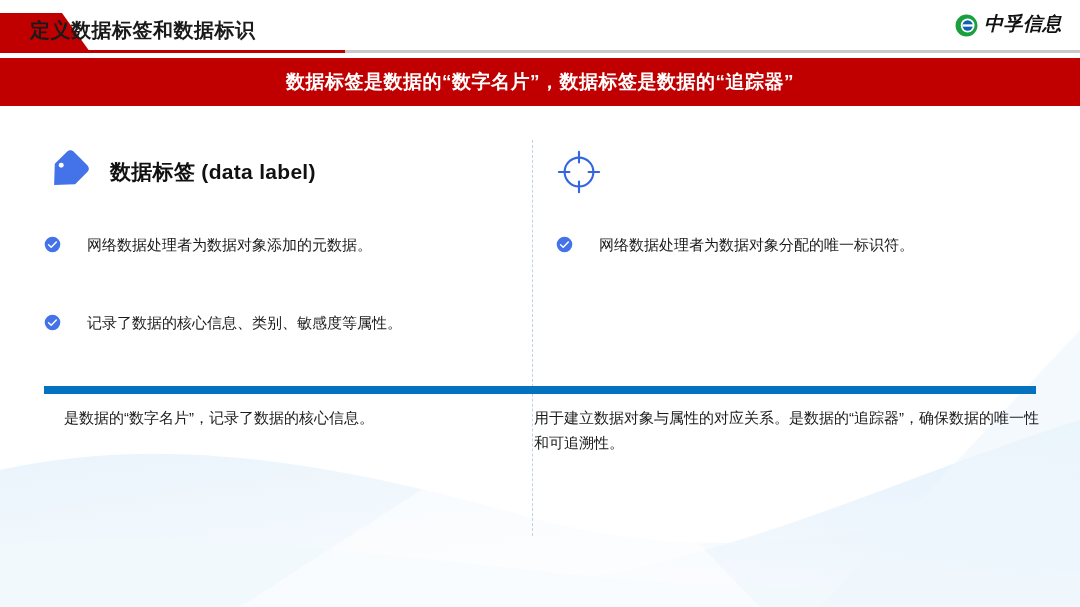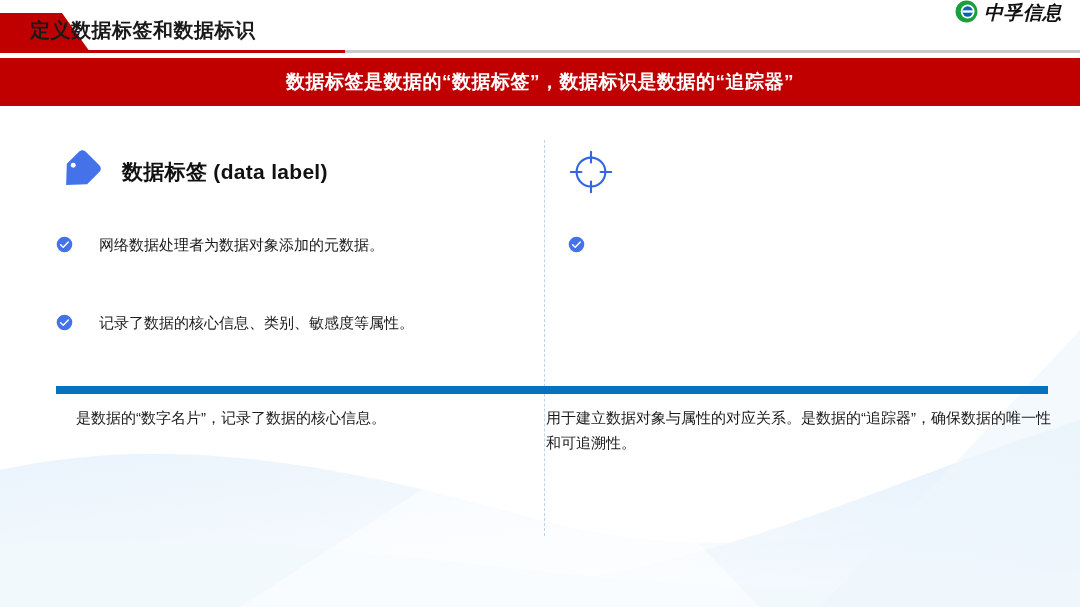--- a/index.html
+++ b/index.html
@@ -63,23 +63,23 @@
   .header-rule-red {
     position: absolute;
     left: 0; top: 50px;
     width: 345px; height: 3px;
     background: #C00000;
   }
 
   
   .logo {
     position: absolute;
-    right: 18px; top: 0;
+    right: 18px; top: 11px;
     display: flex;
-    align-items: flex-start;
+    align-items: flex-end;
     gap: 6px;
     z-index: 5;
   }
   .logo-mark {
     width: 23px; height: 23px;
     flex: 0 0 auto;
   }
   .logo-text {
     font-size: 19px;
     font-weight: bold;
@@ -104,21 +104,21 @@
     color: #ffffff;
     font-size: 19px;
     font-weight: bold;
     letter-spacing: 0.5px;
     white-space: nowrap;
   }
 
   
   .body-area {
     position: absolute;
-    left: 12px; top: 106px;
+    left: 0; top: 106px;
     width: 908px; height: 501px;
     z-index: 2;
   }
 
   .divider-vert {
     position: absolute;
     left: 532px; top: 34px;
     width: 0;
     height: 396px;
     border-left: 1px dashed #BFD2E8;
@@ -228,21 +228,21 @@
       <path d="M20 6 A14 14 0 1 0 20 34 A14 14 0 0 1 20 6 Z" fill="#19A03C"></path>
       <circle cx="22" cy="20" r="12" fill="#ffffff"></circle>
       <circle cx="22" cy="20" r="9" fill="#0B63B0"></circle>
       <rect x="13" y="18" width="20" height="4" fill="#ffffff"></rect>
       <path d="M20 5 A15 15 0 0 0 20 35 A13 13 0 0 1 20 5 Z" fill="#19A03C"></path>
     </svg>
     <div class="logo-text">中孚信息</div>
   </div>
 
   <div class="banner">
-    <div class="banner-text">数据标签是数据的“数据标签”，数据标识是数据的“追踪器”</div>
+    <div class="banner-text">数据标签是数据的“数字名片”，数据标签是数据的“追踪器”</div>
   </div>
 
   <div class="body-area">
 
     <div class="divider-vert"></div>
 
     <div class="col col-left">
       <div class="col-head">
         <svg class="col-icon" viewBox="0 0 48 48">
           <path d="M4 14 C4 11 6 9 9 9 L27 9 L43 24 L27 39 L9 39 C6 39 4 37 4 34 Z" fill="#4472E8" transform="rotate(135 24 24)"></path>
@@ -279,20 +279,21 @@
           <line x1="34" y1="24" x2="45" y2="24" stroke="#3366E0" stroke-width="2.2" stroke-linecap="round"></line>
         </svg>
       </div>
 
       <div class="bullets">
         <div class="bullet">
           <svg class="bullet-icon" viewBox="0 0 24 24">
             <circle cx="12" cy="12" r="11" fill="#4472E8"></circle>
             <path d="M6.5 12.3 L10.2 16 L17.4 8.6" stroke="#ffffff" stroke-width="2.1" fill="none" stroke-linecap="round" stroke-linejoin="round"></path>
           </svg>
+          <div class="bullet-text">网络数据处理者为数据对象分配的唯一标识符。</div>
         </div>
       </div>
     </div>
 
     <div class="blue-bar"></div>
 
     <div class="summary summary-left">是数据的“数字名片”，记录了数据的核心信息。</div>
     <div class="summary summary-right">用于建立数据对象与属性的对应关系。是数据的“追踪器”，确保数据的唯一性和可追溯性。</div>
 
   </div>

